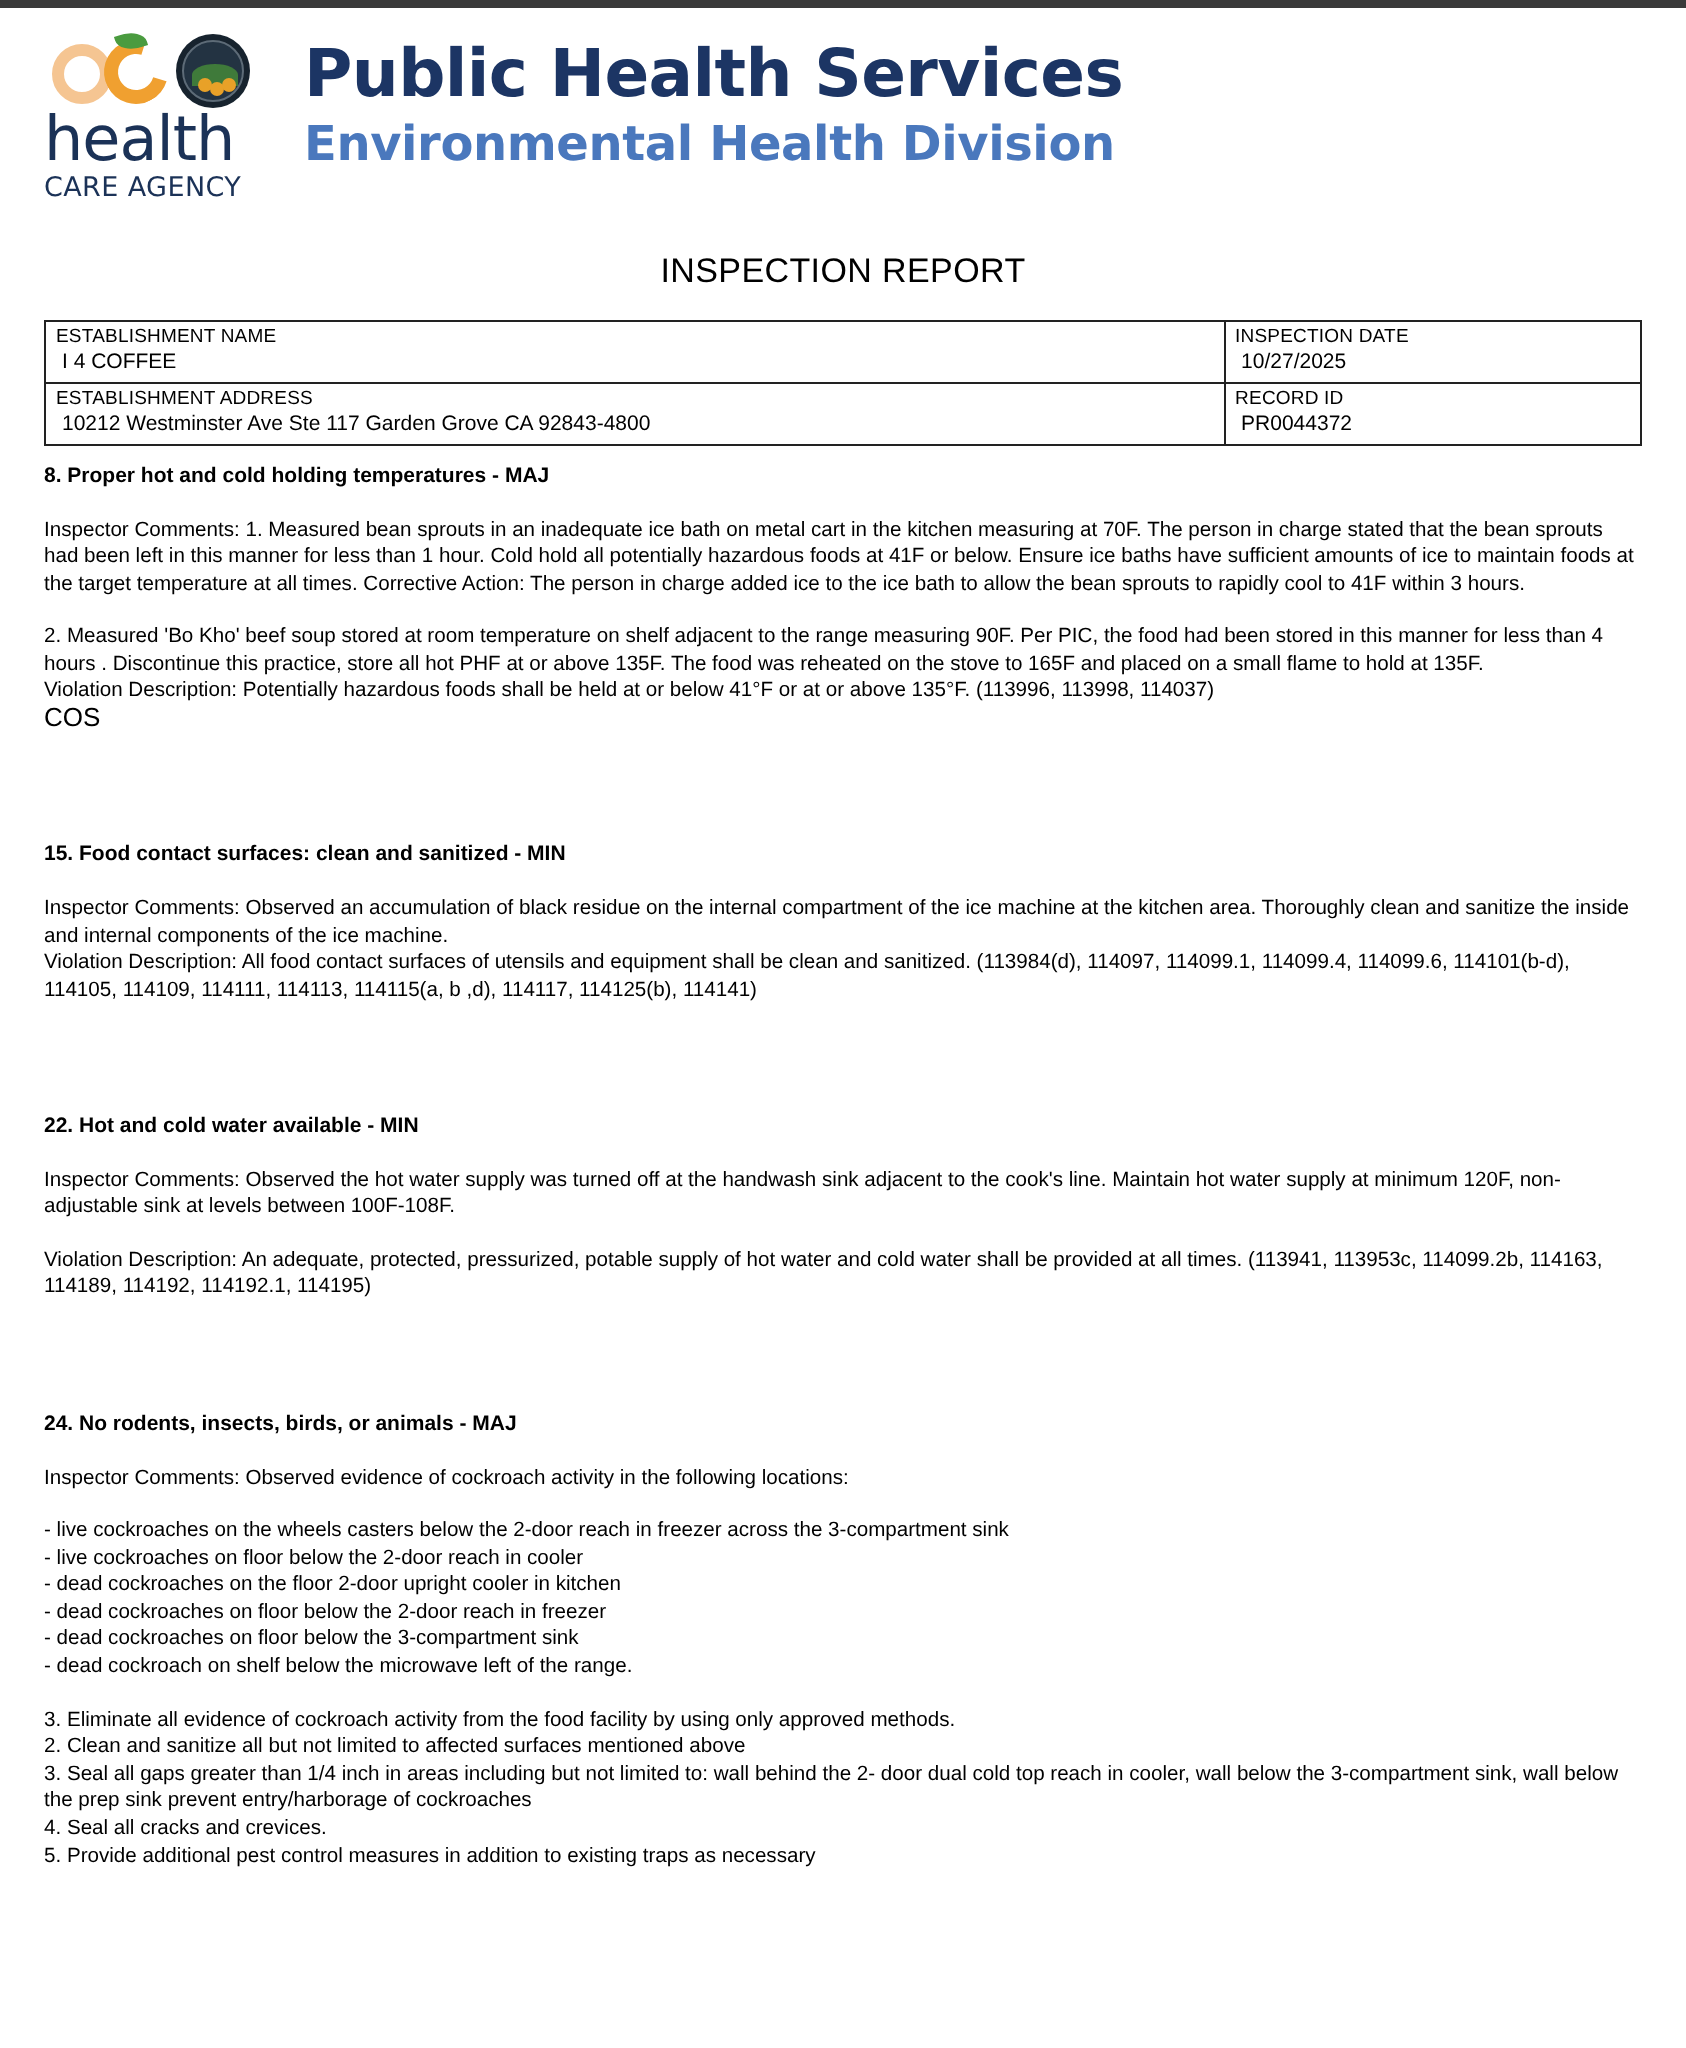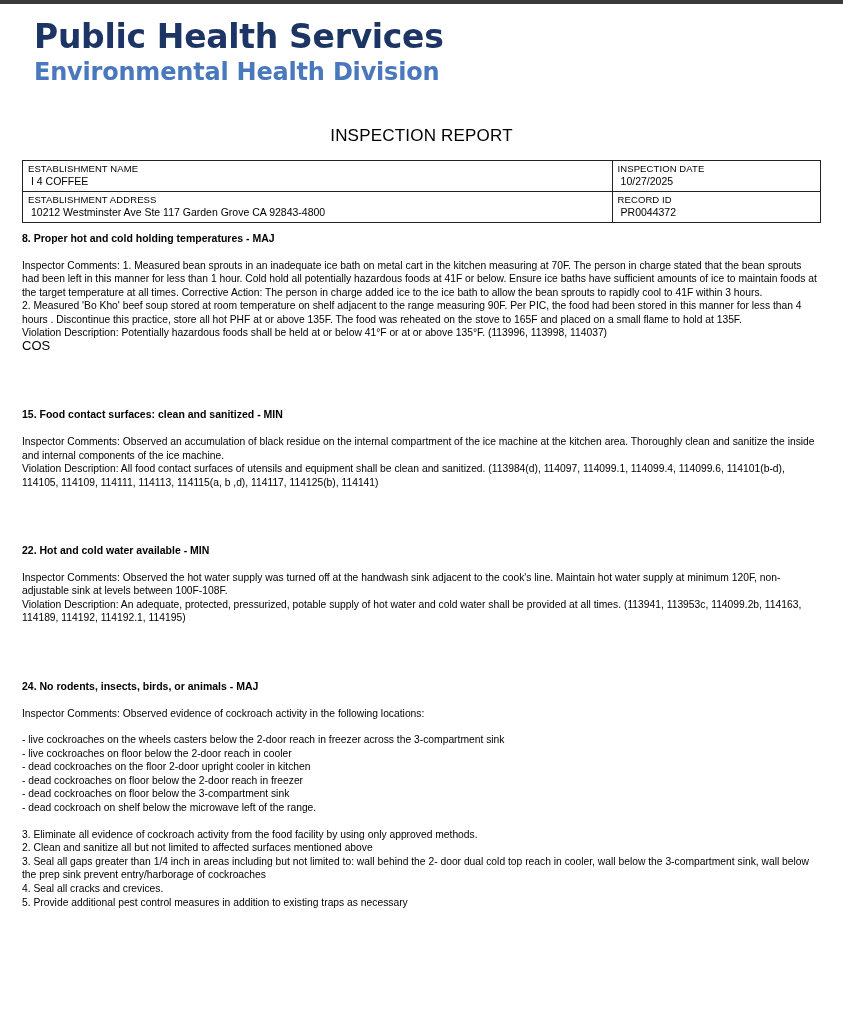--- a/index.html
+++ b/index.html
@@ -193,41 +193,58 @@
     line-height: 14px;
     margin-bottom: 14px;
   }
   .para {
     font-size: 10.3px;
     line-height: 13.4px;
     text-align: left;
     margin: 0;
   }
   .para + .para { margin-top: 0; }
-  .para.spaced { }
+  .para.spaced { margin-top: 13px; }
   .bold-line {
     font-size: 13px;
     font-weight: normal;
     line-height: 14px;
   }
   .list-block { margin-top: 13px; }
   .list-line {
     font-size: 10.3px;
     line-height: 13.6px;
   }
   .section-gap { height: 46px; }
 </style>
 </head>
 <body>
 
 <div class="top-frame-bar"></div>
 
 <div class="page">
 
   <div class="header">
+    <div class="logo-block">
+      <div class="oc-mark">
+        <div class="oc-o"></div>
+        <div class="oc-c"></div>
+        <div class="oc-leaf"></div>
+        <div class="seal">
+          <div class="seal-inner">
+            <div class="seal-hill"></div>
+            <div class="seal-fruit f1"></div>
+            <div class="seal-fruit f2"></div>
+            <div class="seal-fruit f3"></div>
+          </div>
+        </div>
+      </div>
+      <div class="word-health">health</div>
+      <div class="word-care-agency">CARE AGENCY</div>
+    </div>
     <div class="title-block">
       <div class="main-title">Public Health Services</div>
       <div class="sub-title">Environmental Health Division</div>
     </div>
   </div>
 
   <div class="report-title">INSPECTION REPORT</div>
 
   <table class="info-table">
     <tbody>

